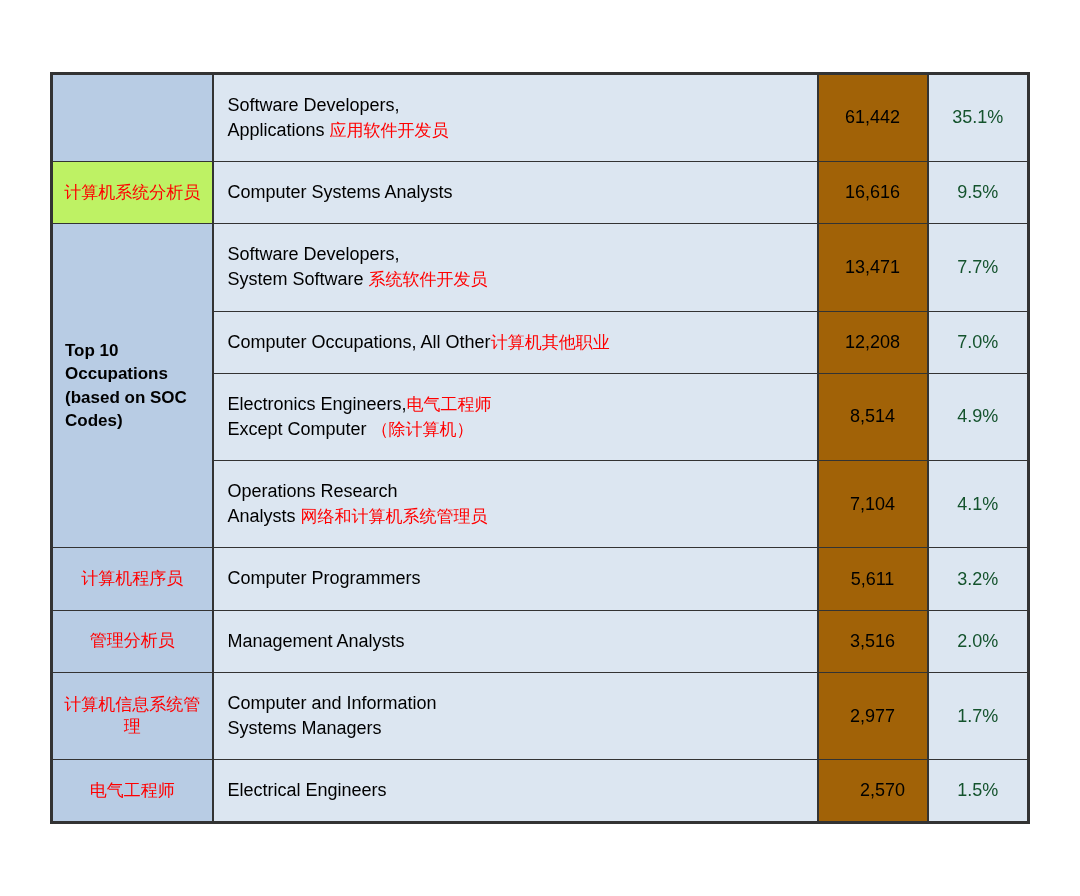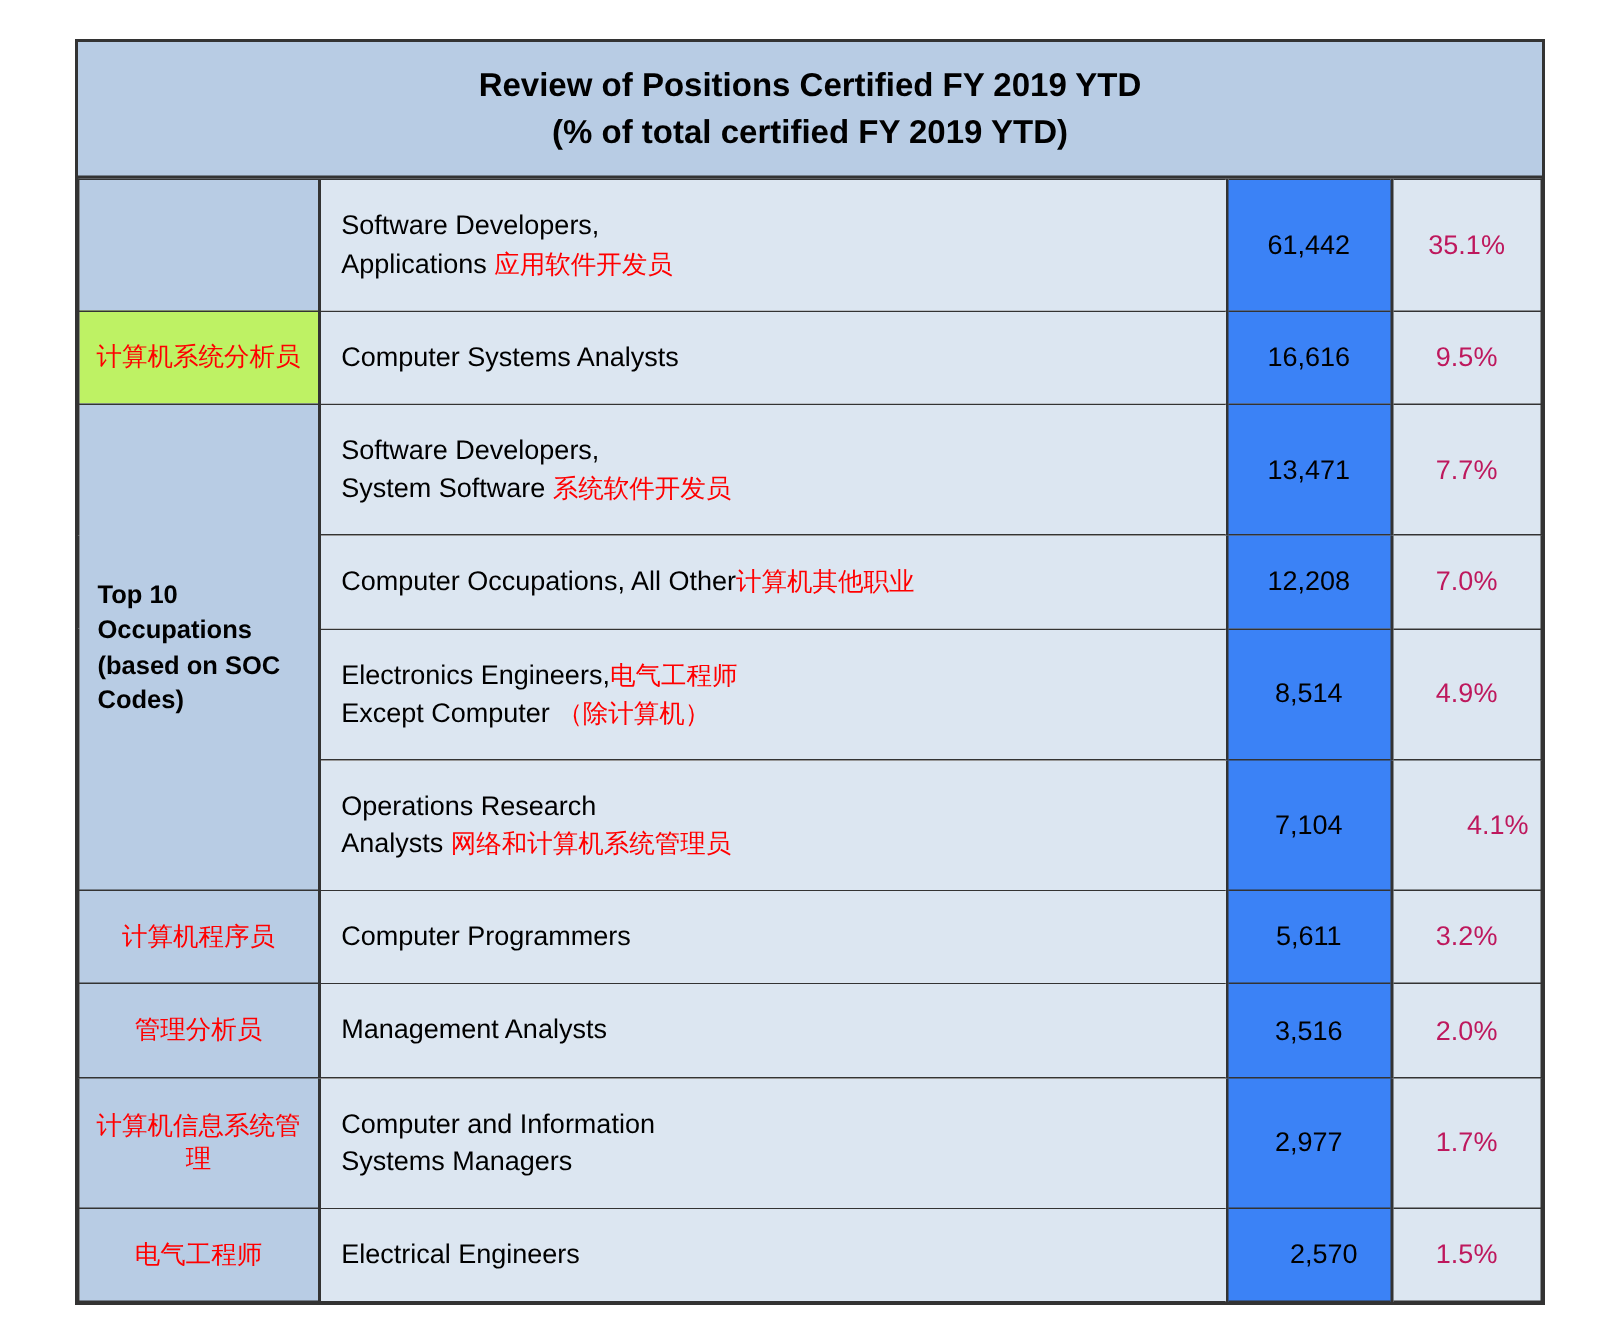--- a/index.html
+++ b/index.html
@@ -54,48 +54,44 @@
       color: #000;
       line-height: 1.4;
       vertical-align: middle;
       position: relative;
     }
     .cell-occupation .zh {
       color: #ff0000;
       font-size: 17px;
     }
     .cell-number {
-      background: #3b82f6;
+      background: #a16207;
       width: 110px;
       min-width: 110px;
       text-align: center;
       font-size: 18px;
       color: #000;
       padding: 10px 8px;
       vertical-align: middle;
     }
     .cell-percent {
       background: #dce6f1;
       width: 100px;
       min-width: 100px;
       text-align: center;
       font-size: 18px;
-      color: #be185d;
+      color: #14532d;
       padding: 10px 8px;
       vertical-align: middle;
     }
   </style>
 </head>
 <body>
 
 <div class="table-wrapper">
-  <div class="table-title">
-    <span>Review of Positions Certified FY 2019 YTD</span><br>
-    <span>(% of total certified FY 2019 YTD)</span>
-  </div>
   <table>
     <tbody id="table-body">
     <tr>
           <td class="cell-label" style="background: rgb(184, 204, 228); border-right: 2px solid rgb(51, 51, 51);"></td>
           <td class="cell-occupation"><span>Software Developers,<br>Applications</span> <span class="zh">应用软件开发员</span></td>
           <td class="cell-number" style="border-left: 2px solid rgb(51, 51, 51);">61,442</td>
           <td class="cell-percent" style="border-left: 2px solid rgb(51, 51, 51);">35.1%</td>
         </tr>
         <tr>
           <td class="cell-label" style="background: #bef264; border-right: 2px solid rgb(51, 51, 51); color: rgb(255, 0, 0); font-size: 17px; font-weight: normal; text-align: center;">计算机系统分析员</td>
@@ -115,21 +111,21 @@
           <td class="cell-percent" style="border-left: 2px solid rgb(51, 51, 51);">7.0%</td>
         </tr>
         <tr>
           <td class="cell-occupation"><span>Electronics Engineers,</span><span class="zh">电气工程师</span><br><span>Except Computer</span> <span class="zh">（除计算机）</span></td>
           <td class="cell-number" style="border-left: 2px solid rgb(51, 51, 51);">8,514</td>
           <td class="cell-percent" style="border-left: 2px solid rgb(51, 51, 51); margin-top: 44px;">4.9%</td>
         </tr>
         <tr>
           <td class="cell-occupation"><span>Operations Research<br>Analysts</span> <span class="zh">网络和计算机系统管理员</span></td>
           <td class="cell-number" style="border-left: 2px solid rgb(51, 51, 51);">7,104</td>
-          <td class="cell-percent" style="border-left: 2px solid rgb(51, 51, 51); text-align: right;">4.1%</td>
+          <td class="cell-percent" style="border-left: 2px solid rgb(51, 51, 51);">4.1%</td>
         </tr>
         <tr>
           <td class="cell-label" style="background: rgb(184, 204, 228); border-right: 2px solid rgb(51, 51, 51); color: rgb(255, 0, 0); font-size: 17px; font-weight: normal; text-align: center;">计算机程序员</td>
           <td class="cell-occupation"><span>Computer Programmers</span></td>
           <td class="cell-number" style="border-left: 2px solid rgb(51, 51, 51);">5,611</td>
           <td class="cell-percent" style="border-left: 2px solid rgb(51, 51, 51);">3.2%</td>
         </tr>
         <tr>
           <td class="cell-label" style="background: rgb(184, 204, 228); border-right: 2px solid rgb(51, 51, 51); color: rgb(255, 0, 0); font-size: 17px; font-weight: normal; text-align: center;">管理分析员</td>
           <td class="cell-occupation"><span>Management Analysts</span></td>

